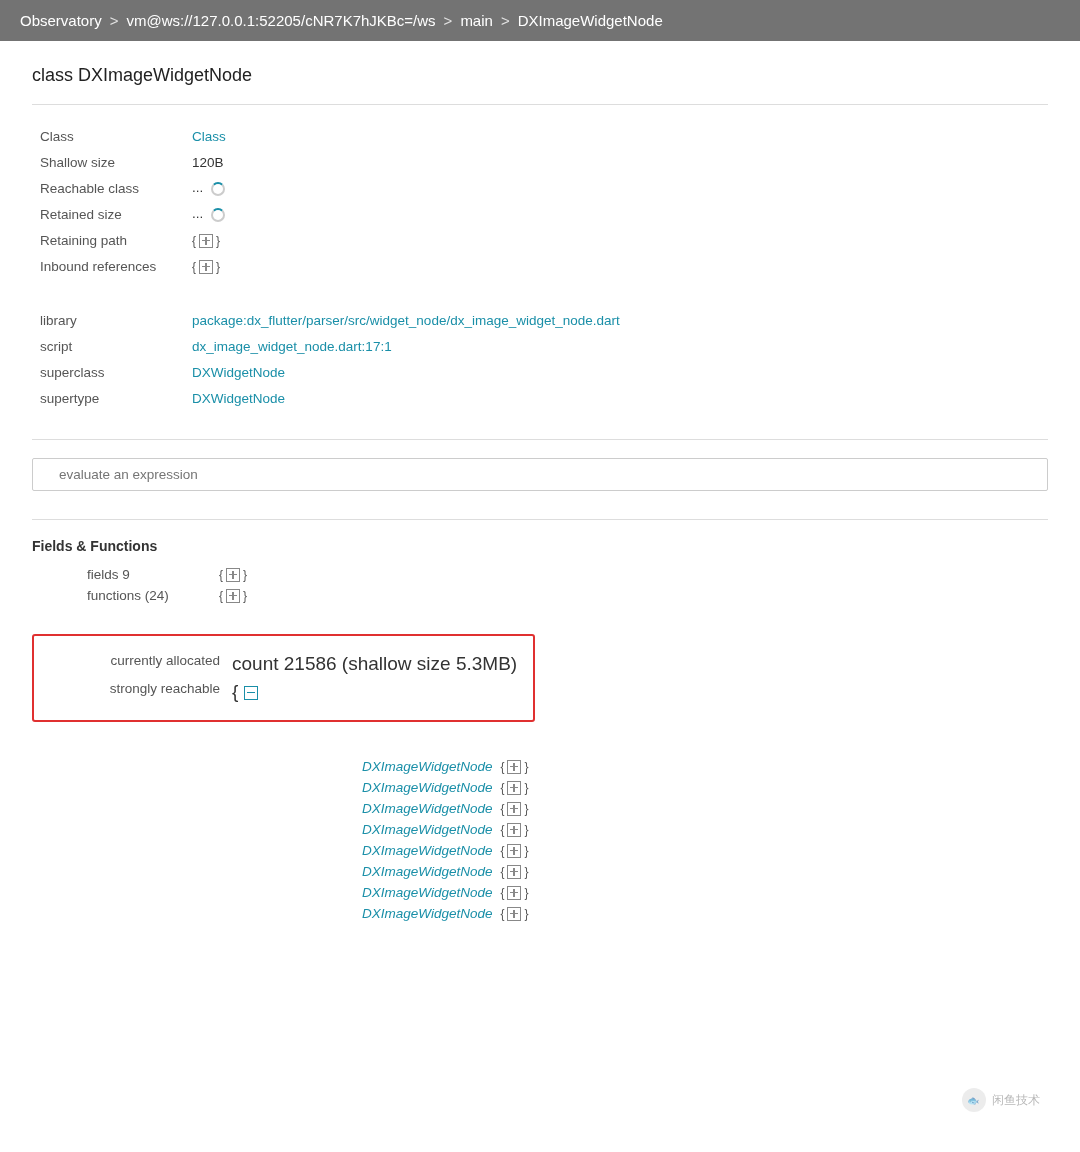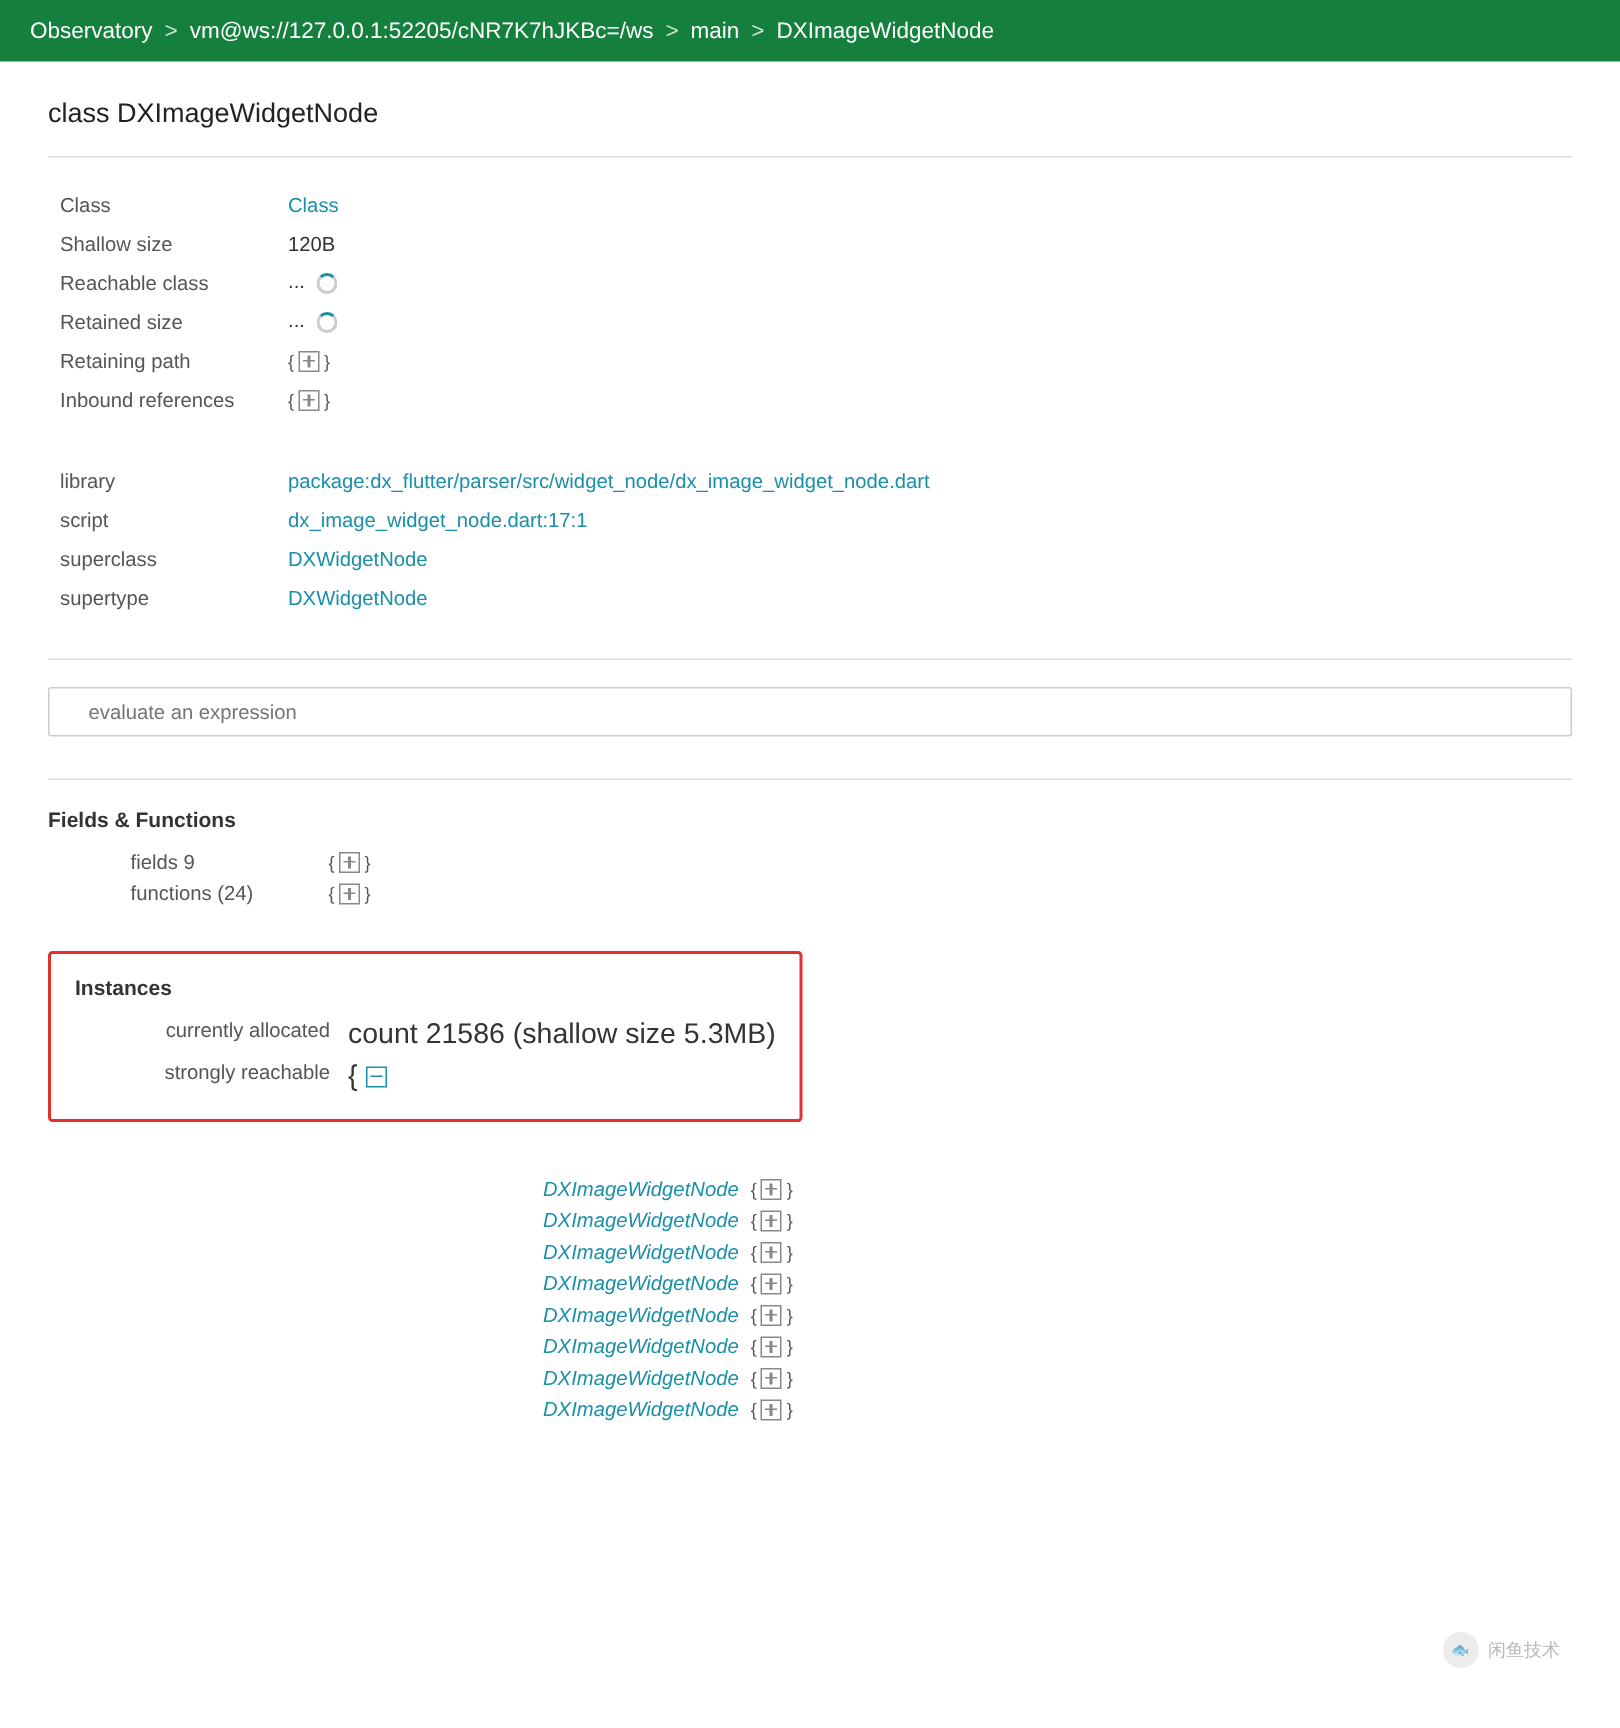--- a/index.html
+++ b/index.html
@@ -7,21 +7,21 @@
       font-family: -apple-system, BlinkMacSystemFont, 'Segoe UI', Arial, sans-serif;
       font-size: 14px;
       background: #fff;
       color: #333;
       width: 1080px;
       min-height: 1152px;
     }
 
     
     .header-bar {
-      background: #15803d;
+      background: #737373;
       color: #fff;
       padding: 12px 20px;
       display: flex;
       align-items: center;
       gap: 8px;
       font-size: 15px;
       font-weight: 400;
     }
     .header-bar .sep {
       color: rgba(255,255,255,0.8);
@@ -389,21 +389,20 @@
     <div class="ff-row">
       <span class="ff-label">functions (24)</span>
       <span class="expand-icon">
         { <span class="expand-box"></span> }
       </span>
     </div>
   </div>
 
   <div style="margin-bottom: 16px;">
     <div class="instances-section">
-      <div class="instances-title">Instances</div>
 
       <div class="instances-row">
         <span class="instances-label">currently allocated</span>
         <span class="instances-value">count 21586 (shallow size 5.3MB)</span>
       </div>
 
       <div class="instances-row">
         <span class="instances-label">strongly reachable</span>
         <span class="instances-value">
           { <span class="expand-open-box"></span>

